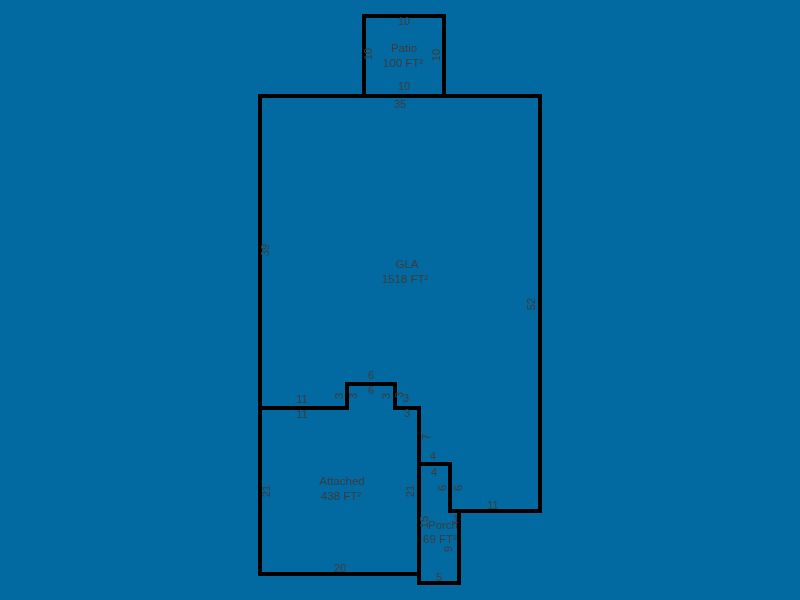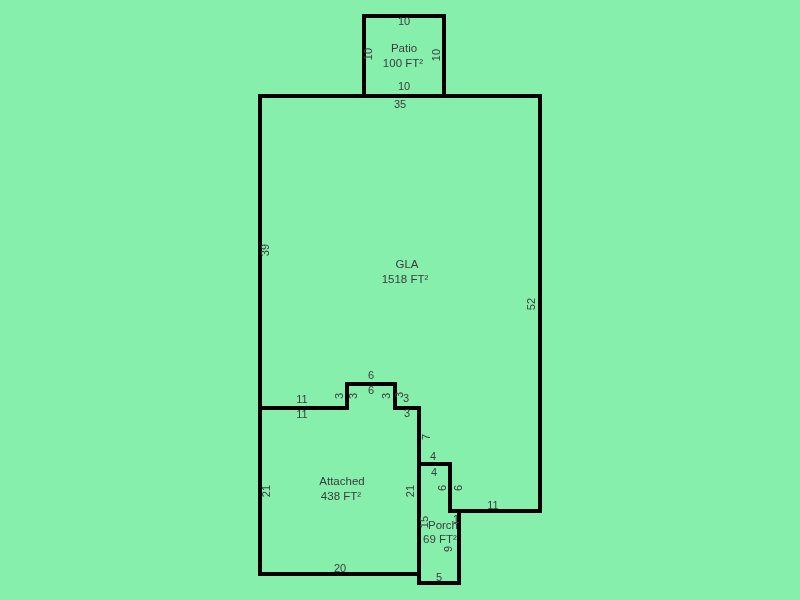--- a/index.html
+++ b/index.html
@@ -8,21 +8,21 @@
     background: #ffffff;
     width: 800px;
     height: 600px;
     overflow: hidden;
     font-family: "Liberation Sans", sans-serif;
   }
   .plan-wrap {
     position: relative;
     width: 800px;
     height: 600px;
-    background: #86efac;
+    background: #0369a1;
   }
   svg text {
     font-family: "Liberation Sans", sans-serif;
     user-select: none;
   }
   svg text.dim-label {
     font-size: 11px;
   }
   svg text.area-label {
     font-size: 11.5px;

